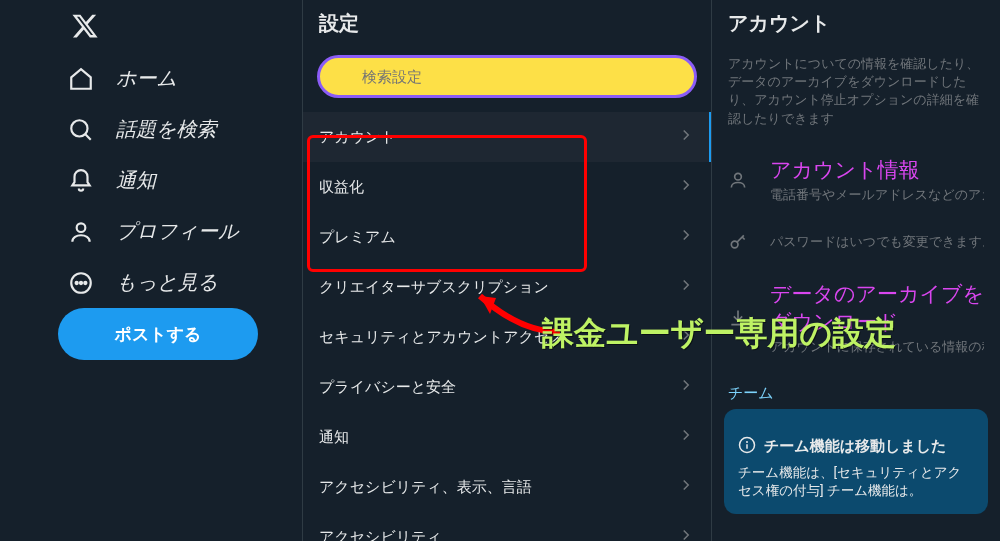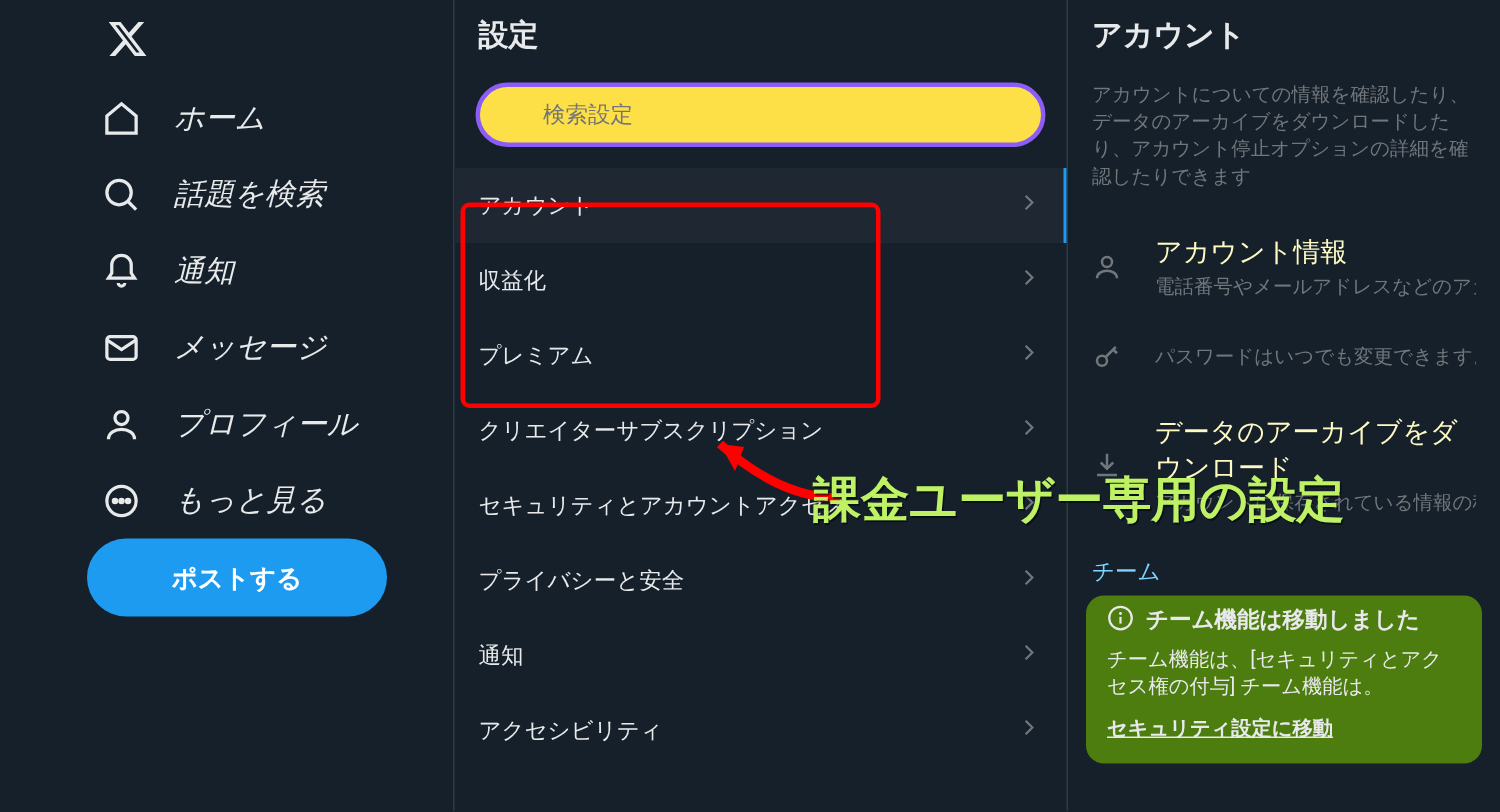--- a/index.html
+++ b/index.html
@@ -162,39 +162,39 @@
       justify-content: center;
       flex-shrink: 0;
     }
     .detail-text {
       display: flex;
       flex-direction: column;
       gap: 2px;
       min-width: 0;
     }
     .detail-title {
-      font-size: 18px;
-      color: #fef9c3;
+      font-size: 21px;
+      color: #d946ef;
     }
     .detail-sub {
       font-size: 13px;
       color: #71767b;
       white-space: nowrap;
       overflow: hidden;
     }
     .team-section {
       padding: 14px 16px 0 16px;
       font-size: 15px;
       color: #7dd3fc;
     }
     .team-banner {
       margin: 6px 12px 10px 12px;
-      background: #4d7c0f;
+      background: #0c4a6e;
       border-radius: 12px;
-      padding: 6px 14px 14px 14px;
+      padding: 27px 14px 14px 14px;
       font-size: 13.5px;
       color: #e7e9ea;
     }
     .team-banner-header {
       display: flex;
       align-items: center;
       gap: 8px;
       font-size: 15px;
       font-weight: 700;
       margin-bottom: 6px;
@@ -256,29 +256,20 @@
     <span>話題を検索</span>
   </div>
   <div class="nav-item">
     <span class="nav-icon">
       <svg viewBox="0 0 24 24" width="26" height="26" fill="none" stroke="#e7e9ea" stroke-width="2">
           <path d="M6 8a6 6 0 0112 0v5l2 3H4l2-3z"></path>
           <path d="M10 19a2 2 0 004 0"></path>
         </svg>
     </span>
     <span>通知</span>
-  </div>
-  <div class="nav-item">
-    <span class="nav-icon">
-      <svg viewBox="0 0 24 24" width="26" height="26" fill="none" stroke="#e7e9ea" stroke-width="2">
-          <rect x="3" y="5" width="18" height="14" rx="2"></rect>
-          <path d="M3 7l9 6 9-6"></path>
-        </svg>
-    </span>
-    <span>メッセージ</span>
   </div>
   <div class="nav-item">
     <span class="nav-icon">
       <svg viewBox="0 0 24 24" width="26" height="26" fill="none" stroke="#e7e9ea" stroke-width="2">
           <circle cx="12" cy="8" r="4"></circle>
           <path d="M4 21c0-4 4-6 8-6s8 2 8 6"></path>
         </svg>
     </span>
     <span>プロフィール</span>
   </div>
@@ -360,20 +351,28 @@
   </div>
   <div class="settings-item">
     <span>通知</span>
     <span class="chevron">
       <svg viewBox="0 0 24 24" width="18" height="18" fill="none" stroke="#71767b" stroke-width="2">
           <path d="M9 6l6 6-6 6"></path>
         </svg>
     </span>
   </div>
   <div class="settings-item">
+    <span>アクセシビリティ、表示、言語</span>
+    <span class="chevron">
+      <svg viewBox="0 0 24 24" width="18" height="18" fill="none" stroke="#71767b" stroke-width="2">
+          <path d="M9 6l6 6-6 6"></path>
+        </svg>
+    </span>
+  </div>
+  <div class="settings-item">
     <span>アクセシビリティ</span>
     <span class="chevron">
       <svg viewBox="0 0 24 24" width="18" height="18" fill="none" stroke="#71767b" stroke-width="2">
           <path d="M9 6l6 6-6 6"></path>
         </svg>
     </span>
   </div>
 </section>
 
 <section class="detail-column">
@@ -424,21 +423,20 @@
       <span>
         <svg viewBox="0 0 24 24" width="18" height="18" fill="#e7e9ea">
             <circle cx="12" cy="12" r="10" fill="none" stroke="#e7e9ea" stroke-width="2"></circle>
             <circle cx="12" cy="8" r="1.3"></circle>
             <rect x="11" y="11" width="2" height="6"></rect>
           </svg>
       </span>
       <span>チーム機能は移動しました</span>
     </div>
     <div>チーム機能は、[セキュリティとアクセス権の付与] チーム機能は。</div>
-    <span class="team-banner-link">セキュリティ設定に移動</span>
   </div>
 
   <div class="detail-item">
     
     
   </div>
 </section>
 
 <div class="red-box"></div>
 

